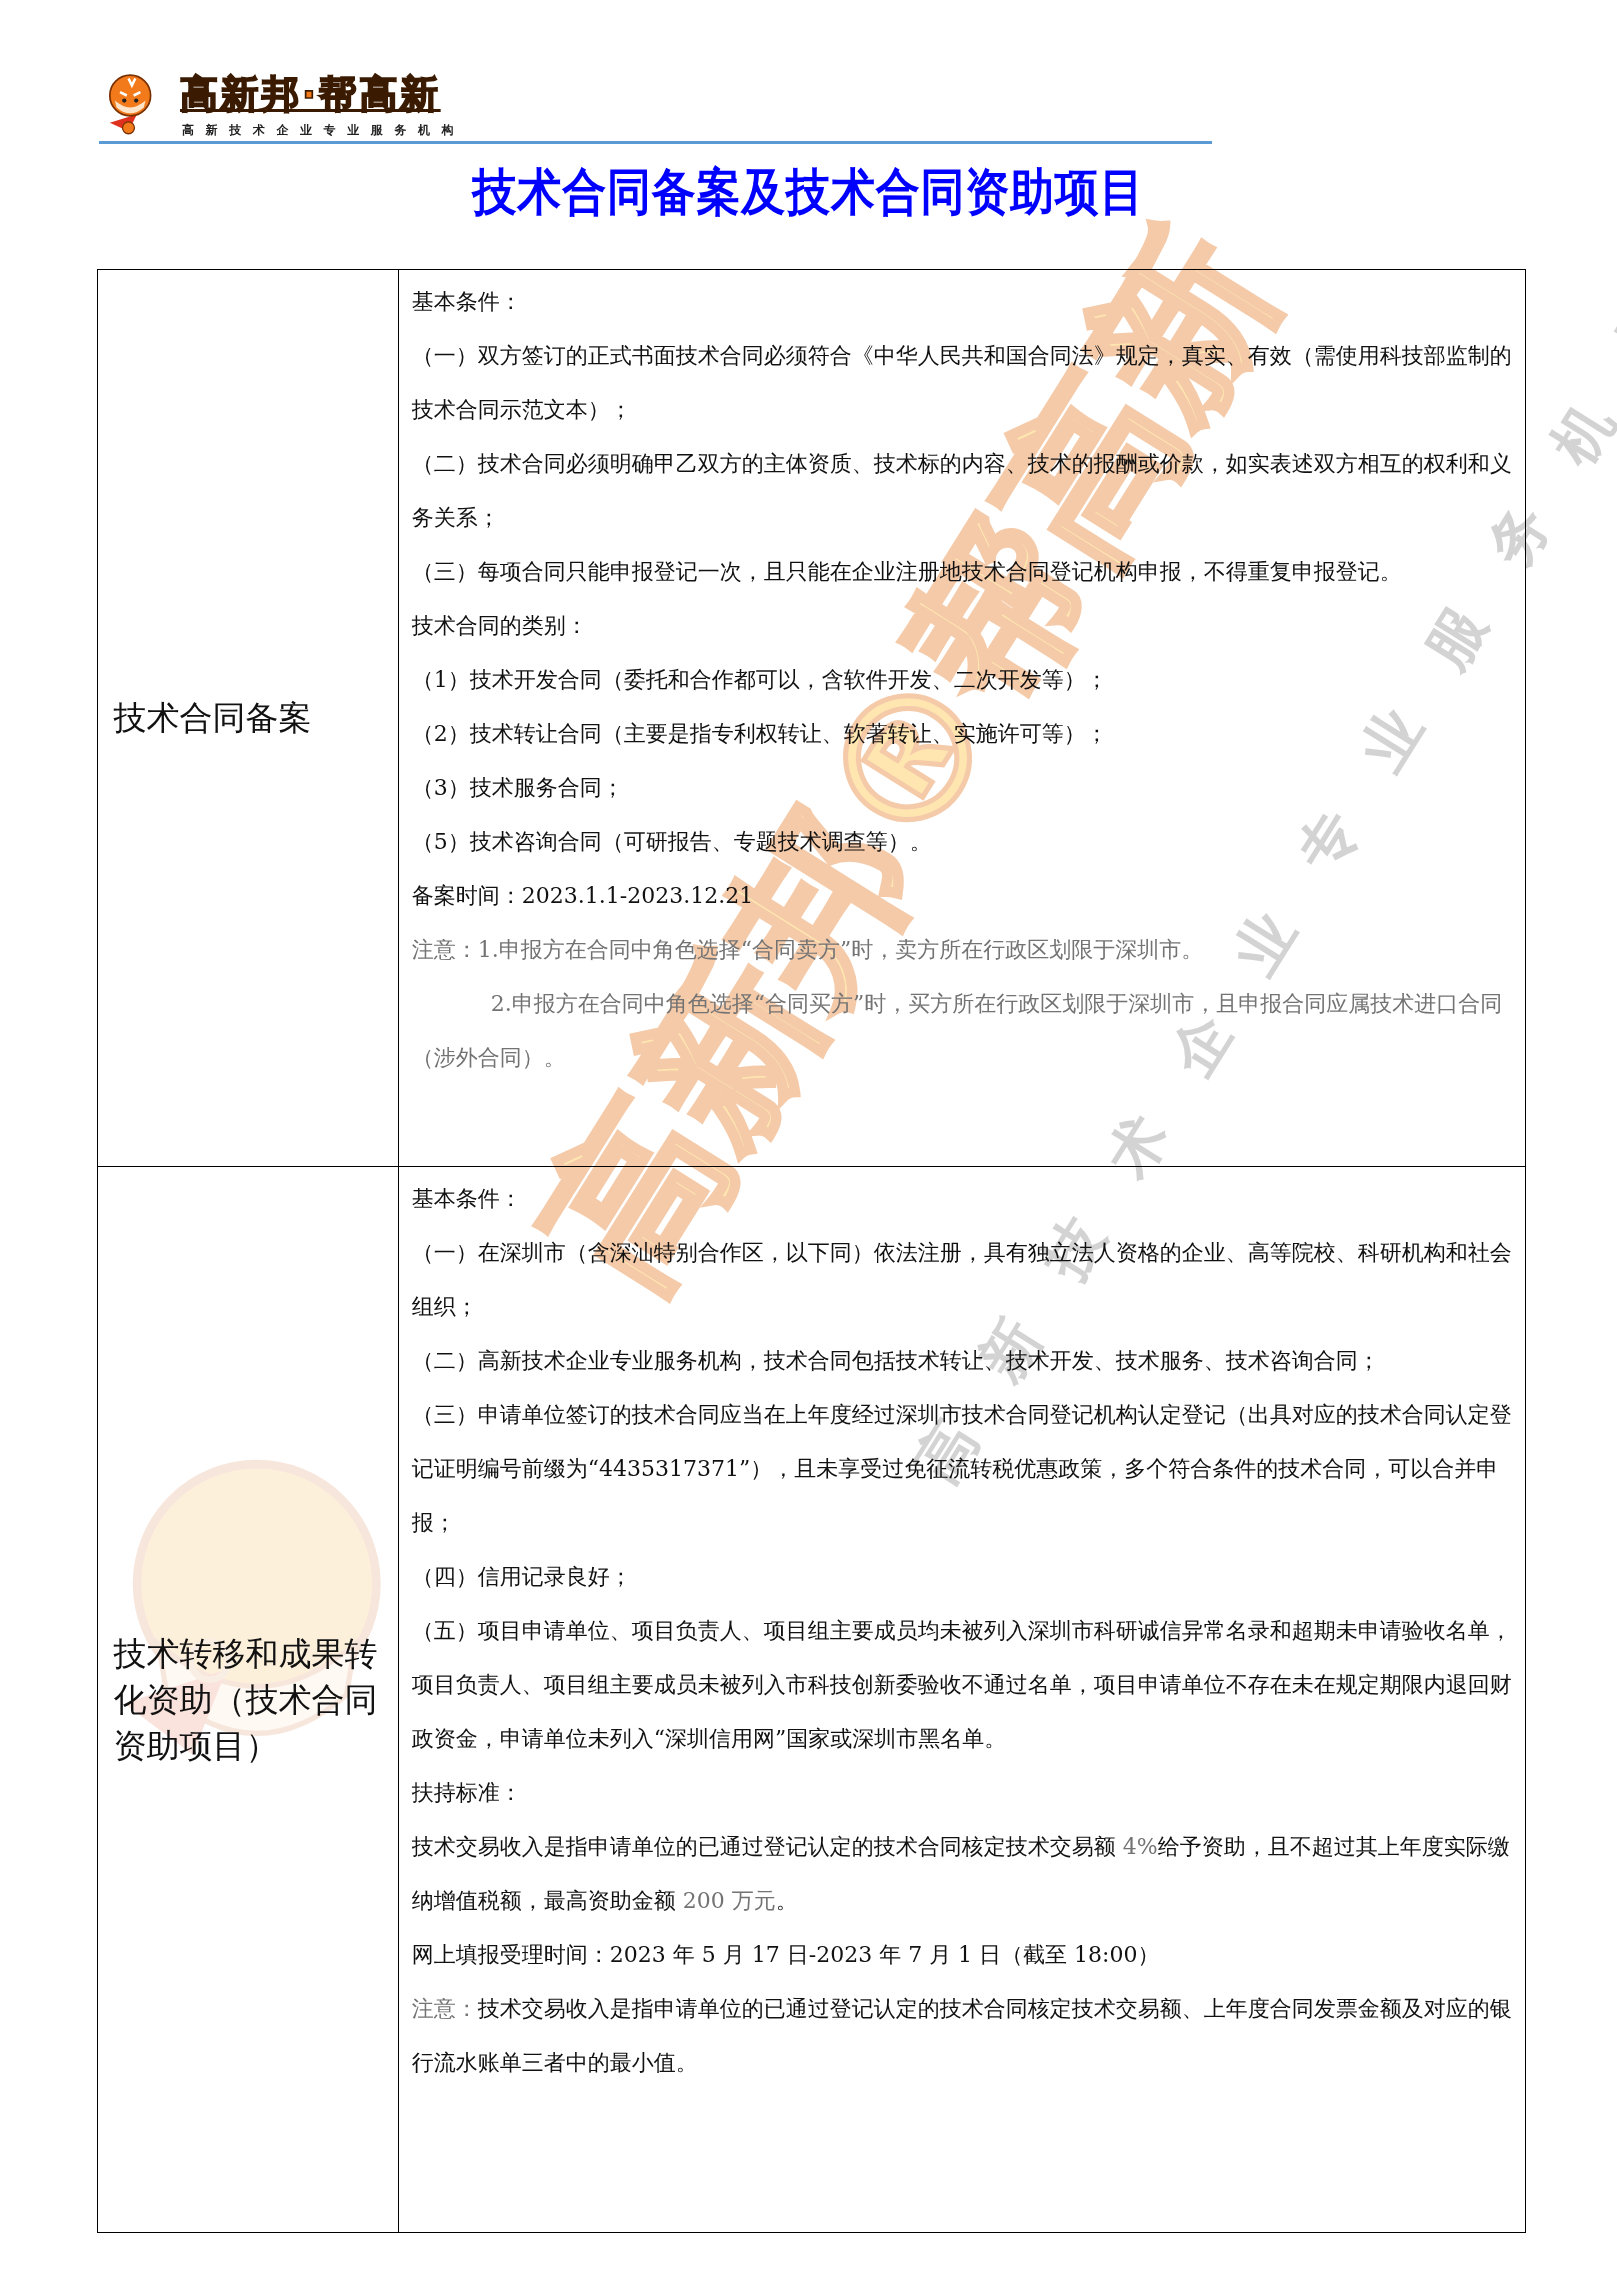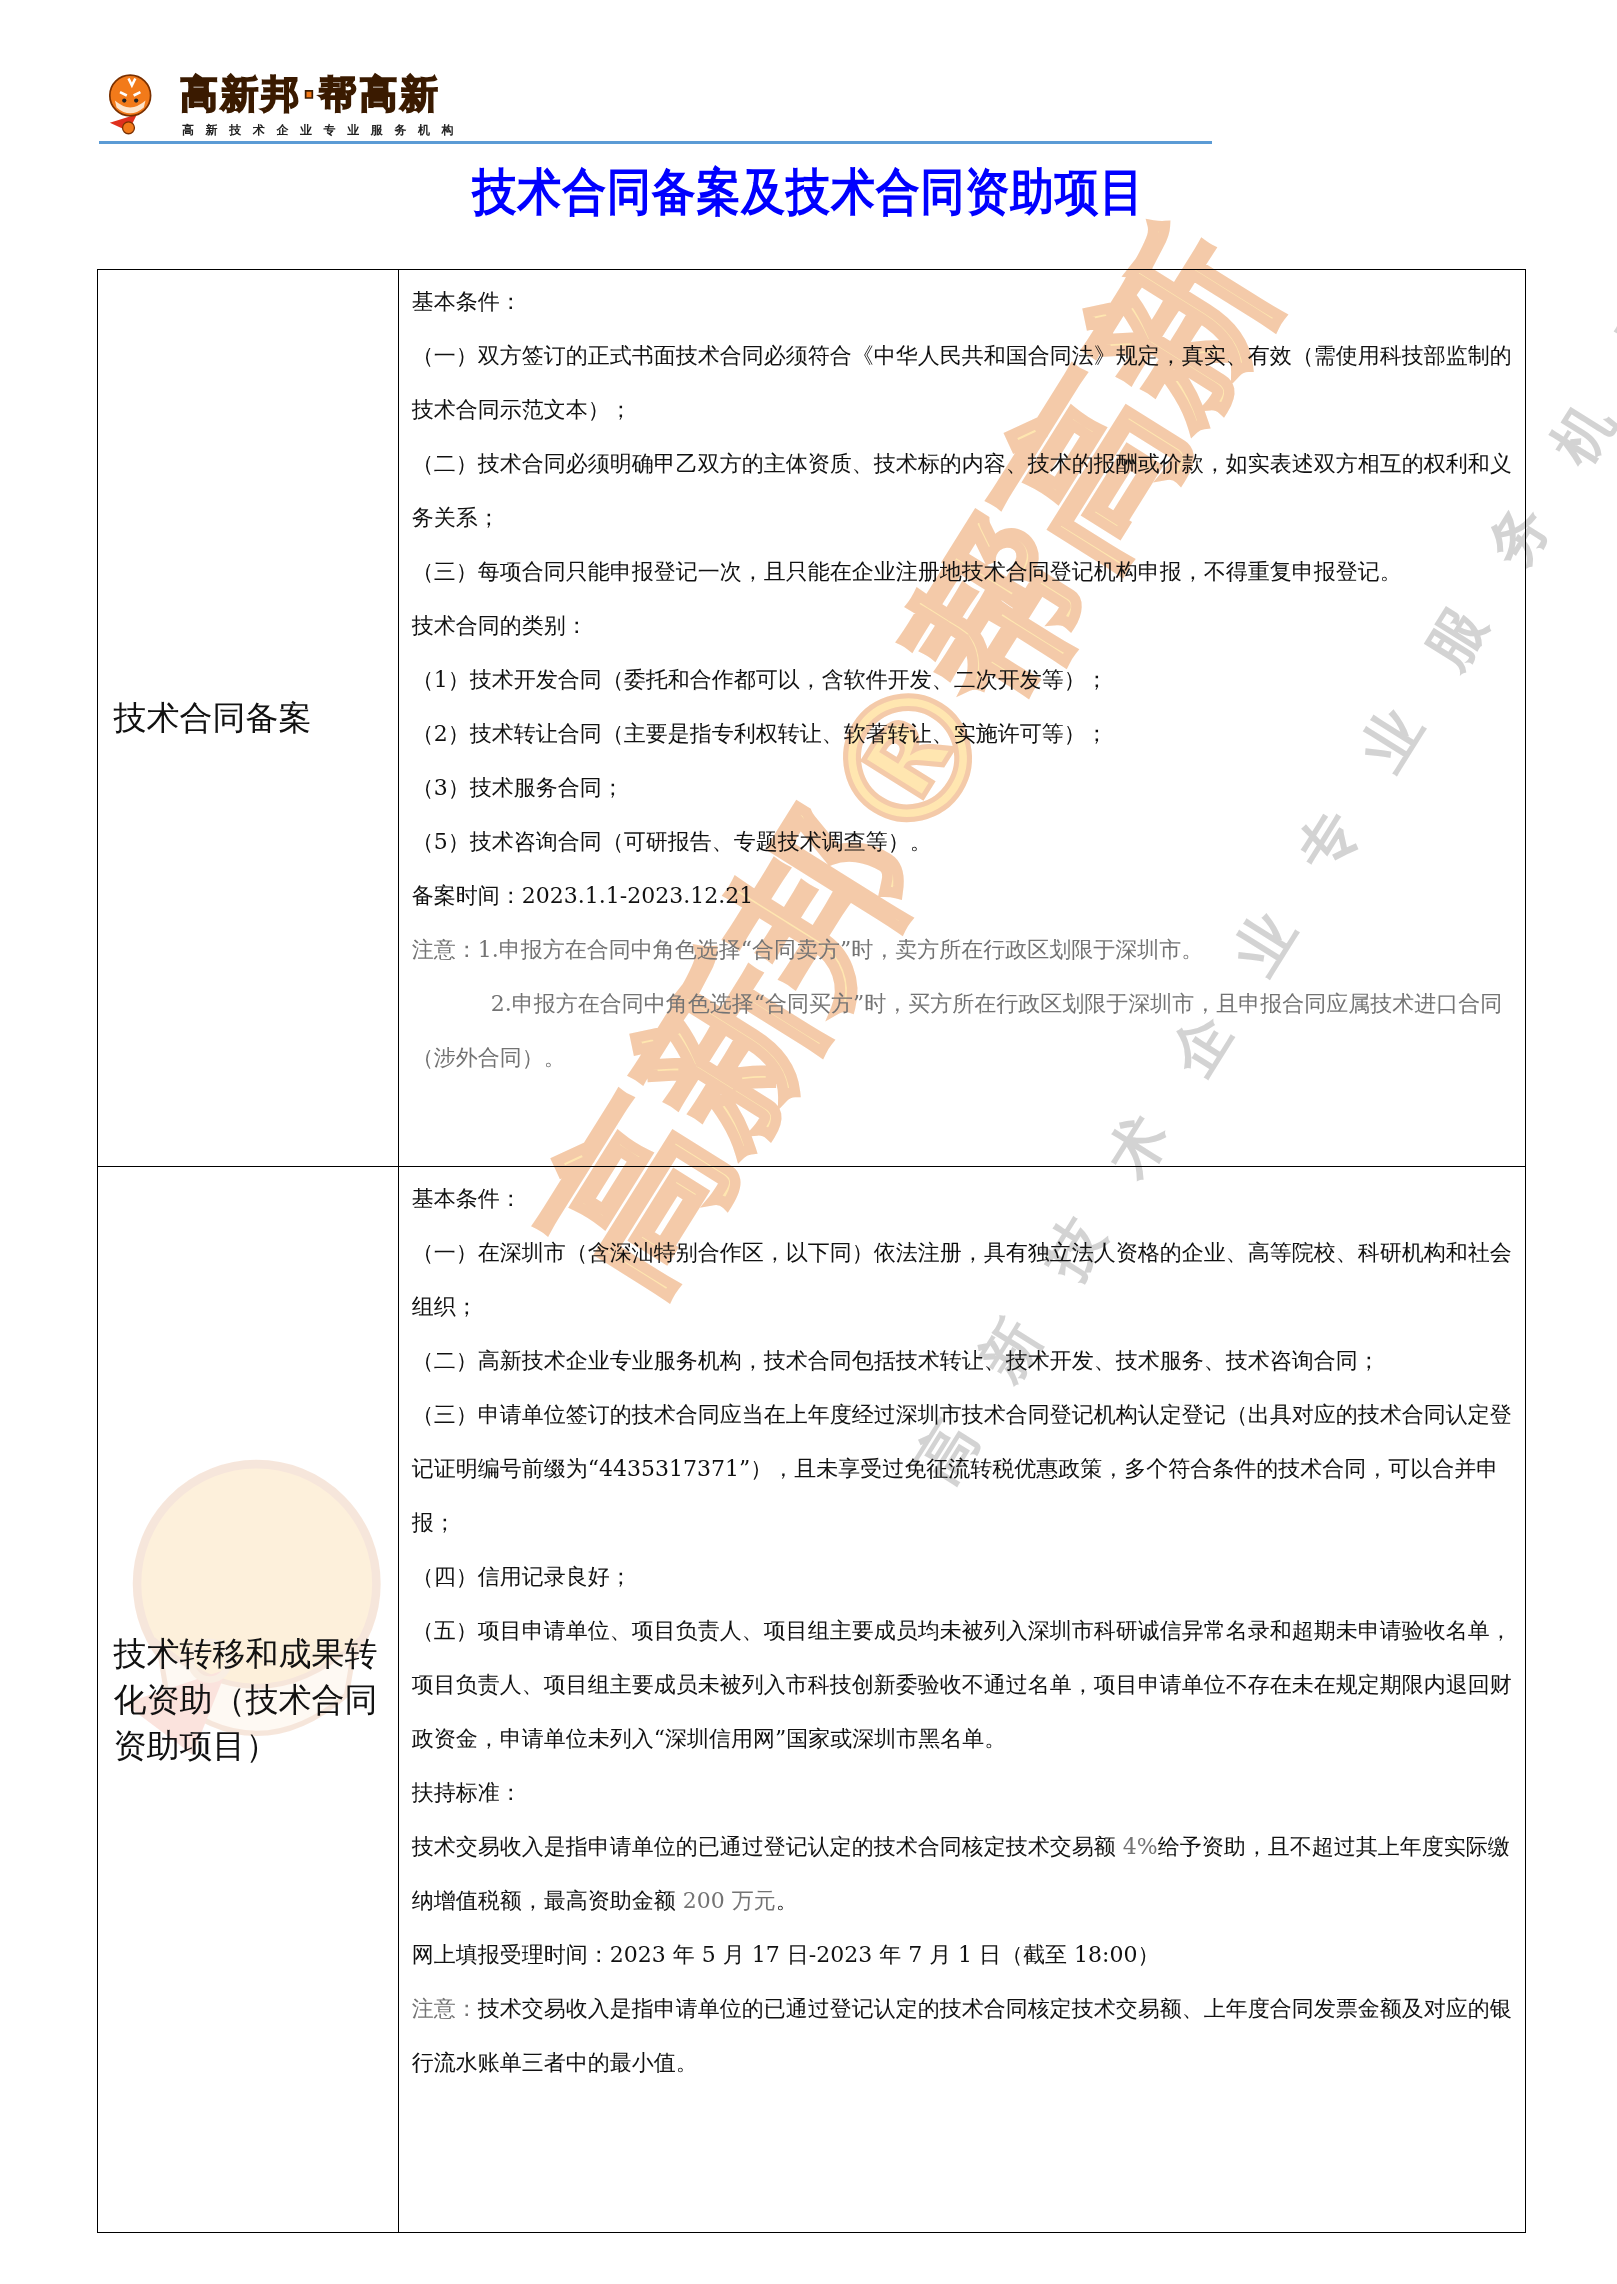--- a/index.html
+++ b/index.html
@@ -1,20 +1,20 @@
 <!DOCTYPE html>
 <html style="font-size:13.7px"><head>
 <meta charset="utf-8">
 <style>
   html, body { margin: 0; padding: 0; background: #ffffff; }
   body { width: 1617px; height: 2284px; position: relative; overflow: hidden; font-family: "DejaVu Serif", "Liberation Serif", serif; color: #111; }
 
   .header { position: absolute; left: 94px; top: 60px; width: 1117px; height: 84px; }
   .logo-mascot { position: absolute; left: 8.6px; top: 10.3px; width: 68px; height: 68px; }
-  .logo-text { position: absolute; left: 86px; top: 12px; font-family: "DejaVu Sans", sans-serif; font-weight: bold; font-size: 38px; color: #f27a1a; letter-spacing: 2.6px; -webkit-text-stroke: 1.7px #3a1a00; line-height: 45px; white-space: nowrap; }
+  .logo-text { position: absolute; left: 86px; top: 12px; font-family: "DejaVu Sans", sans-serif; font-weight: bold; font-size: 38px; color: #f27a1a; letter-spacing: 2.6px; -webkit-text-stroke: 1.7px #3a1a00; line-height: 45px; white-space: nowrap; text-decoration: underline; }
   .logo-sub { position: absolute; left: 88px; top: 62px; font-family: "DejaVu Sans", sans-serif; font-weight: bold; font-size: 12px; color: #222; letter-spacing: 11.6px; white-space: nowrap; }
   .header-rule { position: absolute; left: 99px; top: 141px; width: 1113px; height: 2.6px; background: #5b9bd5; }
 
   .title { position: absolute; left: 0; width: 1617px; top: 159px; text-align: center; font-family: "DejaVu Sans", sans-serif; font-weight: bold; font-size: 50px; color: #0000ff; letter-spacing: 0.9px; transform: scaleX(0.88); }
 
   table.main { position: absolute; left: 97px; top: 269px; width: 1429px; border-collapse: collapse; table-layout: fixed; z-index: 2; }
   table.main td { border: 1.7px solid #000; vertical-align: top; }
   td.label-cell { width: 269px; vertical-align: middle !important; text-align: left; font-size: 33px; line-height: 46px; padding: 0 15.4px; }
   td.content-cell { padding: 5.1px 12px 8.6px 13px; font-size: 22px; line-height: 54px; margin-left: 28px; }
   td.content-cell p { margin: 0; }

